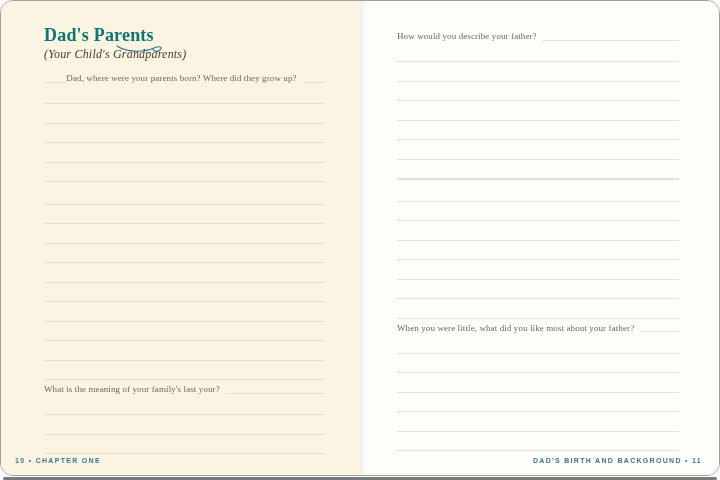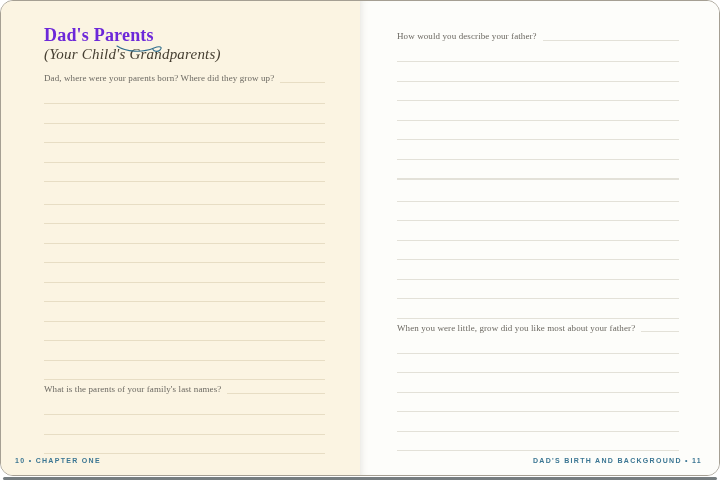--- a/index.html
+++ b/index.html
@@ -28,30 +28,30 @@
   .page-right{
     --pagebg:#fdfdfa; --line:#e3e1d8;
     background:var(--pagebg);
     padding:26px 40px 0 37px;
     box-shadow:inset 7px 0 9px -7px rgba(90,80,60,0.18);
   }
 
   .title-wrap{position:relative; margin:0 0 2px 0;}
   .page-title{
     font-size:18px; font-weight:bold; letter-spacing:0.2px;
-    color:#6d28d9; line-height:21px; margin:0;
+    color:#0f766e; line-height:21px; margin:0;
   }
   .flourish{position:absolute; left:72px; top:18px;}
   .page-subtitle{
-    font-style:italic; font-size:15px; color:#453e31;
+    font-style:italic; font-size:12px; color:#453e31;
     line-height:13px; margin:0 0 11px 0; letter-spacing:0.2px;
   }
 
   .q-block{margin-top:3px;}
-  #left-questions .q-block:first-child{margin-top:9px;}
+  #left-questions .q-block:first-child{margin-top:9px;text-align:center;}
   .q{
     position:relative; margin:0;
     font-size:9px; line-height:12.5px; color:#6c6962; letter-spacing:0.1px;
   }
   .q-underline{
     position:absolute; left:0; right:0; bottom:2px;
     border-bottom:1px solid var(--line);
   }
   .q-text{position:relative; background:var(--pagebg); padding-right:6px;}
   .ans{height:18.5px; border-bottom:1px solid var(--line);}
@@ -99,21 +99,21 @@
             <div class="ans"></div>
             <div class="ans"></div>
             <div class="ans"></div>
             <div class="ans"></div>
             <div class="ans"></div>
             <div class="ans"></div>
           </div>
   </div>
 
   <div class="q-block">
-    <p class="q"><span class="q-underline"></span><span class="q-text">What is the parents of your family's last names?</span></p>
+    <p class="q"><span class="q-underline"></span><span class="q-text">What is the meaning of your family's last your?</span></p>
     <div class="ans-lines">
             <div class="ans"></div>
             <div class="ans"></div>
             <div class="ans"></div>
           </div>
   </div>
 </div>
     <div class="footer footer-left">10 • CHAPTER ONE</div>
   </div>
 
@@ -139,21 +139,21 @@
             <div class="ans"></div>
             <div class="ans"></div>
             <div class="ans"></div>
             <div class="ans"></div>
             <div class="ans"></div>
             <div class="ans"></div>
           </div>
   </div>
 
   <div class="q-block">
-    <p class="q"><span class="q-underline"></span><span class="q-text">When you were little, grow did you like most about your father?</span></p>
+    <p class="q"><span class="q-underline"></span><span class="q-text">When you were little, what did you like most about your father?</span></p>
     <div class="ans-lines">
             <div class="ans"></div>
             <div class="ans"></div>
             <div class="ans"></div>
             <div class="ans"></div>
             <div class="ans"></div>
             <div class="ans"></div>
           </div>
   </div>
 </div>

